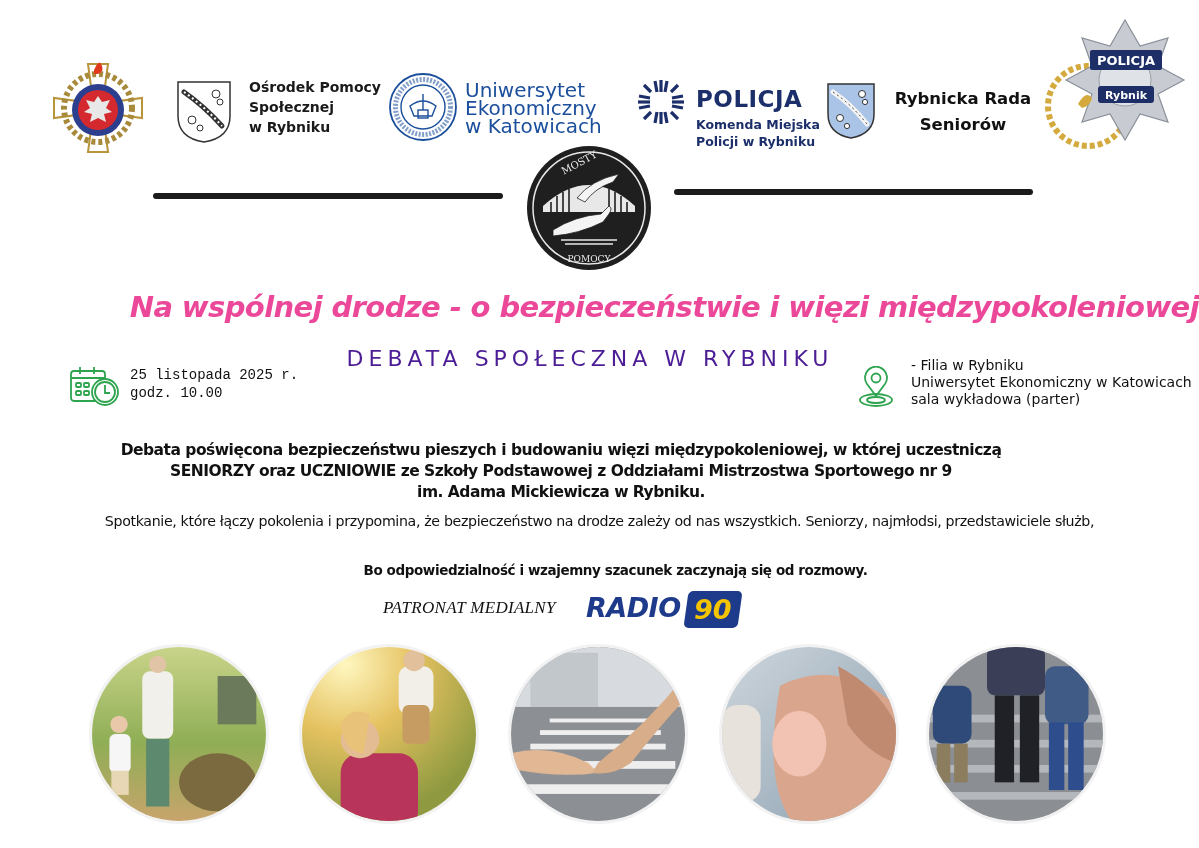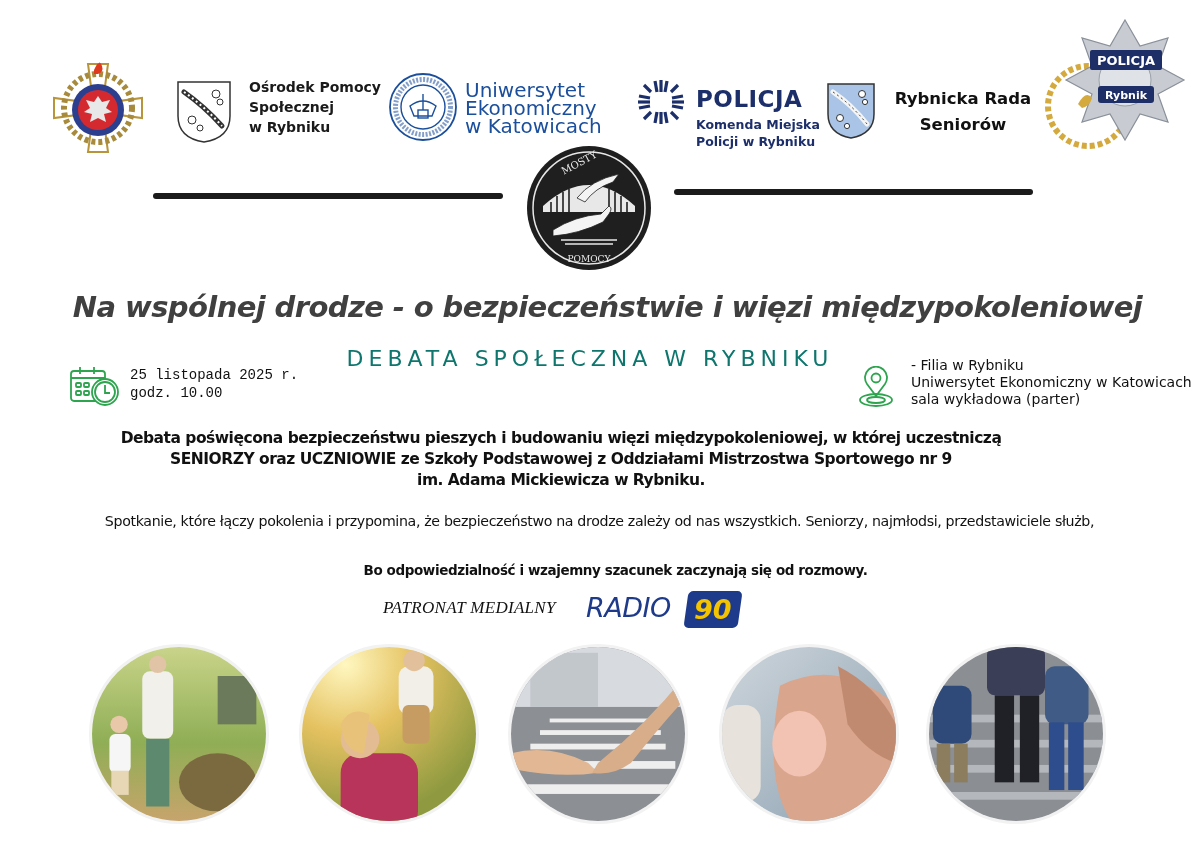--- a/index.html
+++ b/index.html
@@ -24,39 +24,39 @@
 
   .logo-police-badge { left: 1040px; top: 16px; width: 146px; height: 140px; }
 
   
   .divider { height: 6px; background: #1b1b1b; border-radius: 3px; }
   .divider-left { left: 153px; top: 193px; width: 350px; }
   .divider-right { left: 674px; top: 189px; width: 359px; }
   .emblem { left: 525px; top: 144px; width: 128px; height: 128px; }
 
   
-  .main-title { left: 0; width: 1199px; top: 290px; text-align: center; font-size: 29px; font-weight: 700; font-style: italic; color: #404040; font-family: "DejaVu Sans", sans-serif; letter-spacing: -0.6px; padding-left: 16px; }
-  .subtitle { left: 0; width: 1180px; top: 346px; text-align: center; font-size: 22px; letter-spacing: 5px; color: #0f766e; font-family: "DejaVu Sans", sans-serif; font-weight: 400; }
+  .main-title { left: 0; width: 1199px; top: 290px; text-align: right; font-size: 29px; font-weight: 700; font-style: italic; color: #ec4899; font-family: "DejaVu Sans", sans-serif; letter-spacing: -0.6px; padding-left: 16px; }
+  .subtitle { left: 0; width: 1180px; top: 346px; text-align: center; font-size: 22px; letter-spacing: 5px; color: #4c1d95; font-family: "DejaVu Sans", sans-serif; font-weight: 400; }
 
   
   .cal-icon { left: 69px; top: 365px; width: 52px; height: 42px; }
   .date-text { left: 130px; top: 366px; font-size: 14px; line-height: 18px; color: #111; font-family: Liberation Mono, monospace; }
 
   
   .pin-icon { left: 858px; top: 366px; width: 36px; height: 42px; }
   .loc-text { left: 911px; top: 357px; font-size: 14px; line-height: 17px; color: #111; font-family: "DejaVu Sans", sans-serif; }
 
   
-  .lead { left: 0; width: 1122px; top: 428px; text-align: center; font-size: 15.5px; line-height: 21px; font-weight: 700; color: #111; font-family: "DejaVu Sans", sans-serif; letter-spacing: -0.5px; }
+  .lead { left: 0; width: 1122px; top: 440px; text-align: center; font-size: 15.5px; line-height: 21px; font-weight: 700; color: #111; font-family: "DejaVu Sans", sans-serif; letter-spacing: -0.5px; }
   .body-copy { left: 0; width: 1199px; top: 510px; text-align: center; font-size: 14.2px; line-height: 22px; color: #111; font-family: "DejaVu Sans", sans-serif; letter-spacing: -0.35px; }
   .tagline { left: 16px; width: 1199px; top: 562px; text-align: center; font-size: 13.5px; font-weight: 700; color: #111; font-family: "DejaVu Sans", sans-serif; letter-spacing: -0.4px; }
 
   
   .patron-label { left: 383px; top: 598px; font-size: 17px; font-style: italic; color: #111; font-family: Liberation Serif, serif; letter-spacing: 0.3px; }
-  .radio-word { left: 586px; top: 592px; font-size: 27px; font-weight: 400; font-style: italic; color: #1e3a8a; font-family: "DejaVu Sans", sans-serif; letter-spacing: -0.5px; }
+  .radio-word { left: 586px; top: 592px; font-size: 27px; font-weight: 700; font-style: italic; color: #1e3a8a; font-family: "DejaVu Sans", sans-serif; letter-spacing: -0.5px; }
   .radio-badge { left: 686px; top: 591px; width: 54px; height: 37px; background: #1e3a8a; border-radius: 5px; transform: skewX(-8deg); display: flex; align-items: center; justify-content: center; }
   .radio-badge span { color: #f5c400; font-size: 27px; font-weight: 700; font-style: italic; font-family: "DejaVu Sans", sans-serif; transform: skewX(8deg); }
 
   
   .photo { top: 644px; width: 180px; height: 180px; border-radius: 50%; overflow: hidden; border: 3px solid #f2f2f2; }
   .photo svg { width: 100%; height: 100%; display: block; }
   .photo-1 { left: 89px; }
   .photo-2 { left: 299px; }
   .photo-3 { left: 508px; }
   .photo-4 { left: 719px; }

